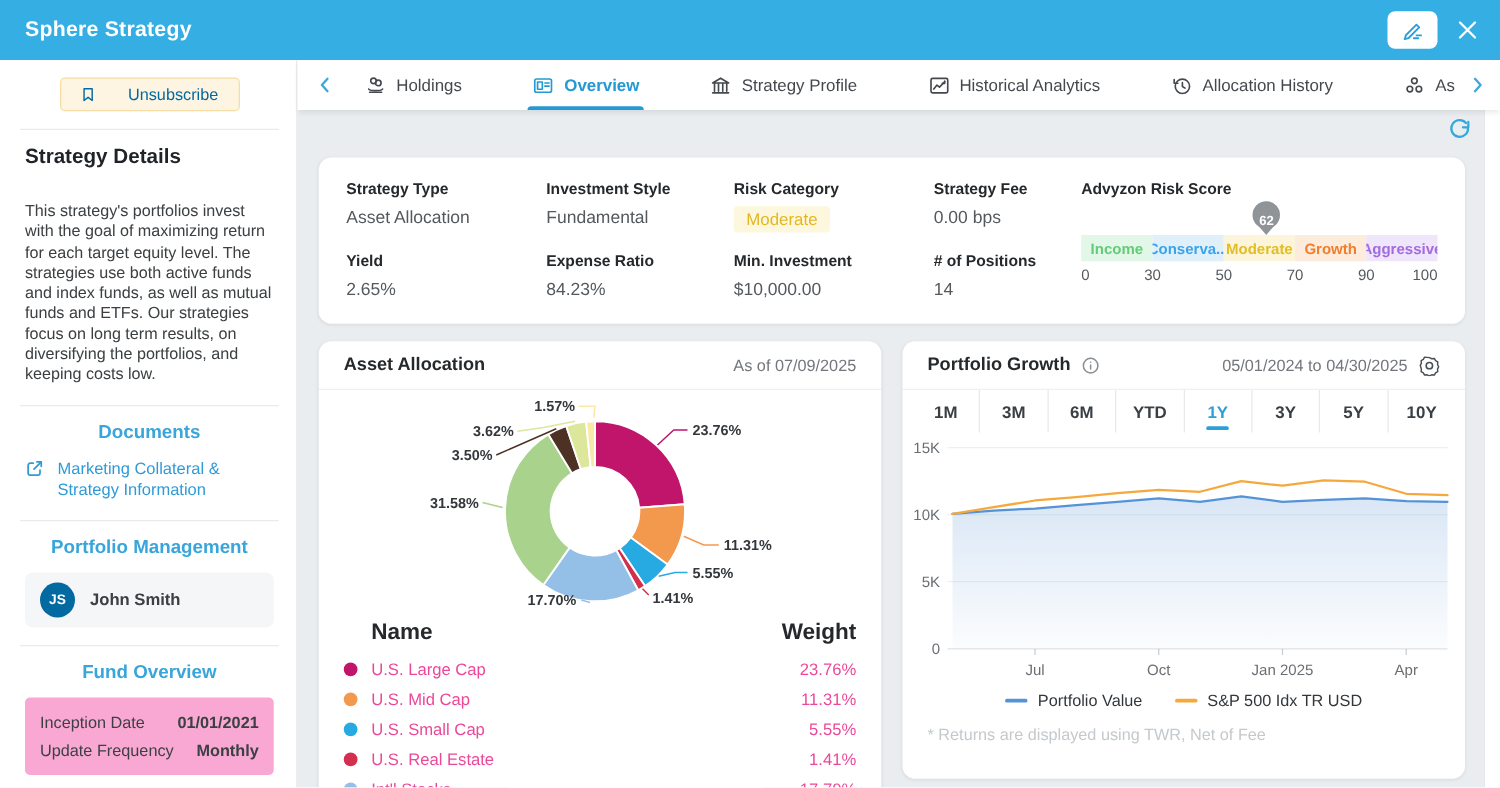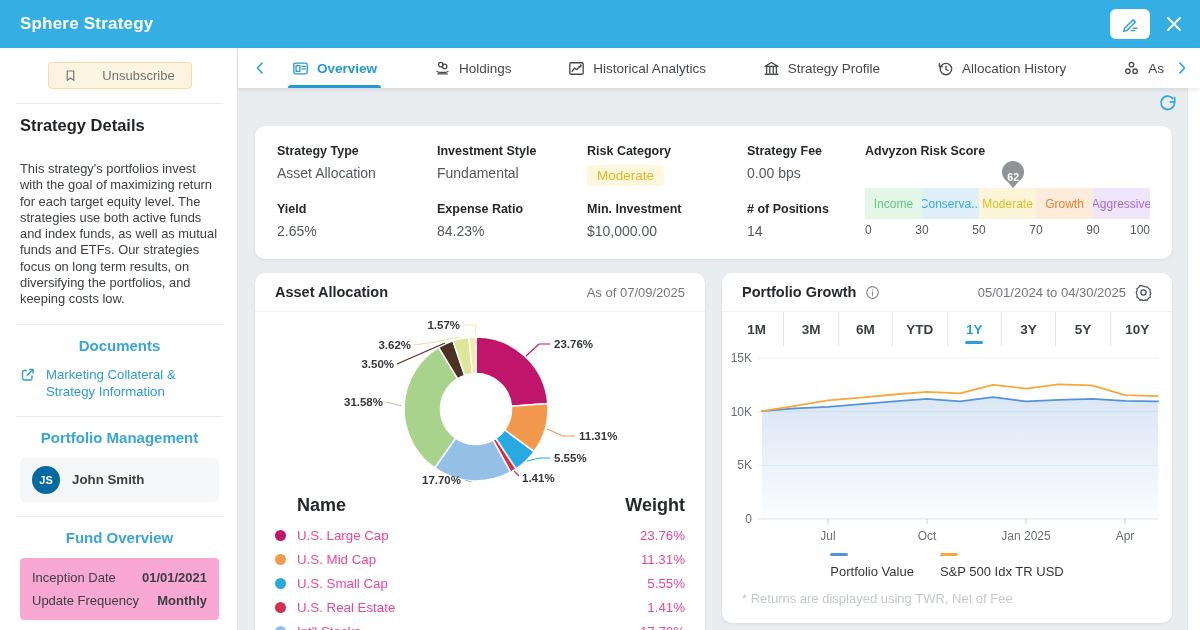--- a/index.html
+++ b/index.html
@@ -14,21 +14,21 @@
   .hd-actions { display:flex; align-items:center; gap:14px; }
   .edit-btn { width:40px; height:30px; background:#fff; border:none; border-radius:6px;
     display:flex; align-items:center; justify-content:center; cursor:pointer; color:#2b9fd8; }
   .close-btn { background:none; border:none; color:#fff; cursor:pointer; display:flex; }
 
   
   .body-row { flex:1; display:flex; min-height:0; }
   aside { width:238px; background:#fff; border-right:1px solid #e4e7ea; padding:14px 18px 0 20px;
     flex:0 0 238px; overflow:hidden; }
   .unsub { display:flex; align-items:center; justify-content:center; gap:25px;
-    width:144px; height:27px; margin:0 auto 14px auto; background:#fdf5e1; color:#737373;
+    width:144px; height:27px; margin:0 auto 14px auto; background:#fdf5e1; color:#0369a1;
     border:1px solid #f6dda6; border-radius:4px; font-size:13px; cursor:pointer;
     font-family:inherit; }
   aside hr { border:none; border-top:1px solid #e8eaed; margin:12px -4px; }
   .sd-head { font-size:16.5px; font-weight:bold; color:#1f2327; margin:8px 0 26px; }
   .sd-body { font-size:12.9px; line-height:16.3px; color:#3c4043; margin-bottom:16px; }
   .blue-head { font-size:15px; font-weight:bold; color:#39a5da; margin:6px 0 12px;text-align:center; }
   .doc-link { display:flex; gap:10px; color:#2f9bd6; font-size:13.2px; line-height:17px;
     text-decoration:none; margin-bottom:16px; cursor:pointer; }
   .doc-link svg { flex:0 0 auto; margin-top:1px; }
   .manager { display:flex; align-items:center; gap:12px; background:#f4f6f8; border-radius:6px;
@@ -66,21 +66,21 @@
   .info-card { left:17px; top:38px; width:917px; height:133px; display:flex; padding:18px 22px; }
   #stats { display:grid; grid-template-columns:160px 150px 160px 110px; grid-template-rows:1fr 1fr;
     row-gap:16px; flex:0 0 580px; }
   .stat-label { font-size:12.5px; font-weight:bold; color:#26292c; margin-bottom:7px; }
   .stat-value { font-size:14px; color:#54595e; }
   .badge { display:inline-block; font-size:13.5px; padding:3px 10px; border-radius:3px; }
 
   .risk { flex:1; padding-left:8px; }
   .risk-title { font-size:12.5px; font-weight:bold; color:#26292c; }
   .risk-gauge { position:relative; margin-top:30px; }
-  #risk-segments { display:flex; height:31px; }
+  #risk-segments { display:flex; height:21px;font-weight:bold; }
   #risk-segments span { flex:1; display:flex; align-items:center; justify-content:center;
     font-size:12px; overflow:hidden; white-space:nowrap; }
   #risk-scale { position:relative; height:16px; margin-top:4px; font-size:12px; color:#54595e; }
   #risk-scale span { position:absolute; top:0; }
   #risk-pin { position:absolute; top:-27px; width:22px; height:22px; border-radius:50%;
     background:#8f9499; color:#fff; font-size:10.5px; font-weight:bold;
     display:flex; align-items:center; justify-content:center; }
   #risk-pin::after { content:""; position:absolute; left:50%; top:20px; transform:translateX(-50%);
     border:6px solid transparent; border-top:7px solid #8f9499; border-bottom:none; }
 
@@ -107,21 +107,21 @@
   .pg-card { left:484px; top:185px; width:450px; height:350px; }
   #periods { height:34px; display:flex; align-items:stretch; justify-content:center; padding:0 8px; }
   .period { display:flex; align-items:center; justify-content:center; flex:1; font-size:13.5px;
     font-weight:bold; color:#3a3f44; background:none; border:none; border-left:1px solid #e6e9ec;
     cursor:pointer; position:relative; font-family:inherit; }
   .period:first-child { border-left:none; }
   .period.active { color:#2b9fd8; }
   .period.active::after { content:""; position:absolute; bottom:2px; left:50%; transform:translateX(-50%);
     width:18px; height:3px; border-radius:2px; background:#2b9fd8; }
   #pg-legend { display:flex; justify-content:center; gap:26px; align-items:center; margin-top:2px; }
-  .leg-item { display:flex; align-items:flex-start; gap:8px; font-size:13px; color:#33373b;flex-direction:column; }
+  .leg-item { display:flex; align-items:center; gap:8px; font-size:13px; color:#33373b; }
   .leg-dash { width:18px; height:3px; border-radius:2px; }
   .pg-note { font-size:13px; color:#c4c9cd; padding:12px 20px 0; }
 
   .right-strip { position:absolute; right:0; top:48px; width:13px; height:582px; background:#fff;
     border-left:1px solid #e4e7ea; }
   svg { display:block; }
 </style>
 </head>
 <body>
 
@@ -186,53 +186,53 @@
     </aside>
 
     <main>
       <nav class="tabbar">
         <button class="nav-chev">
           <svg width="16" height="16" viewBox="0 0 16 16" fill="none" stroke="currentColor" stroke-width="1.8" stroke-linecap="round" stroke-linejoin="round">
               <path d="M10 3L5.5 8 10 13"></path>
             </svg>
         </button>
         <div id="tabs">
+            <button class="tab">
+              <svg width="17" height="17" viewBox="0 0 16 16" fill="none" stroke="currentColor" stroke-width="1.25" stroke-linecap="round" stroke-linejoin="round">
+                <circle cx="6.4" cy="4.4" r="2.1"></circle>
+                <circle cx="10" cy="6" r="2.1"></circle>
+                <path d="M2.8 10.6c1 1.6 9.4 1.6 10.4 0"></path>
+                <path d="M3.5 13h9"></path>
+              </svg>
+              <span>Holdings</span>
+            </button>
             <button class="tab active">
               <svg width="17" height="17" viewBox="0 0 16 16" fill="none" stroke="currentColor" stroke-width="1.25" stroke-linecap="round" stroke-linejoin="round">
                 <rect x="1.7" y="3" width="12.6" height="10" rx="1.4"></rect>
                 <rect x="3.8" y="5.3" width="3.6" height="5.4"></rect>
                 <path d="M9.3 6h3.2"></path>
                 <path d="M9.3 8.4h3.2"></path>
               </svg>
               <span>Overview</span>
             </button>
             <button class="tab">
               <svg width="17" height="17" viewBox="0 0 16 16" fill="none" stroke="currentColor" stroke-width="1.25" stroke-linecap="round" stroke-linejoin="round">
-                <circle cx="6.4" cy="4.4" r="2.1"></circle>
-                <circle cx="10" cy="6" r="2.1"></circle>
-                <path d="M2.8 10.6c1 1.6 9.4 1.6 10.4 0"></path>
-                <path d="M3.5 13h9"></path>
-              </svg>
-              <span>Holdings</span>
+                <path d="M2 6l6-3.6L14 6z"></path>
+                <path d="M3.4 6.4v5.8M6.4 6.4v5.8M9.6 6.4v5.8M12.6 6.4v5.8"></path>
+                <path d="M2 13.4h12"></path>
+              </svg>
+              <span>Strategy Profile</span>
             </button>
             <button class="tab">
               <svg width="17" height="17" viewBox="0 0 16 16" fill="none" stroke="currentColor" stroke-width="1.25" stroke-linecap="round" stroke-linejoin="round">
                 <rect x="1.7" y="2.6" width="12.6" height="10.8" rx="1.2"></rect>
                 <path d="M3.8 10.6l2.4-3 1.9 1.5 3.9-4"></path>
                 <path d="M12 4.5v1.8h-1.8"></path>
               </svg>
               <span>Historical Analytics</span>
-            </button>
-            <button class="tab">
-              <svg width="17" height="17" viewBox="0 0 16 16" fill="none" stroke="currentColor" stroke-width="1.25" stroke-linecap="round" stroke-linejoin="round">
-                <path d="M2 6l6-3.6L14 6z"></path>
-                <path d="M3.4 6.4v5.8M6.4 6.4v5.8M9.6 6.4v5.8M12.6 6.4v5.8"></path>
-                <path d="M2 13.4h12"></path>
-              </svg>
-              <span>Strategy Profile</span>
             </button>
             <button class="tab">
               <svg width="17" height="17" viewBox="0 0 16 16" fill="none" stroke="currentColor" stroke-width="1.25" stroke-linecap="round" stroke-linejoin="round">
                 <circle cx="8.4" cy="8.5" r="5.4"></circle>
                 <path d="M8.4 5.8v2.9l2 1.2"></path>
                 <path d="M2.2 3.4v2.8H5"></path>
               </svg>
               <span>Allocation History</span>
             </button>
             <button class="tab">

